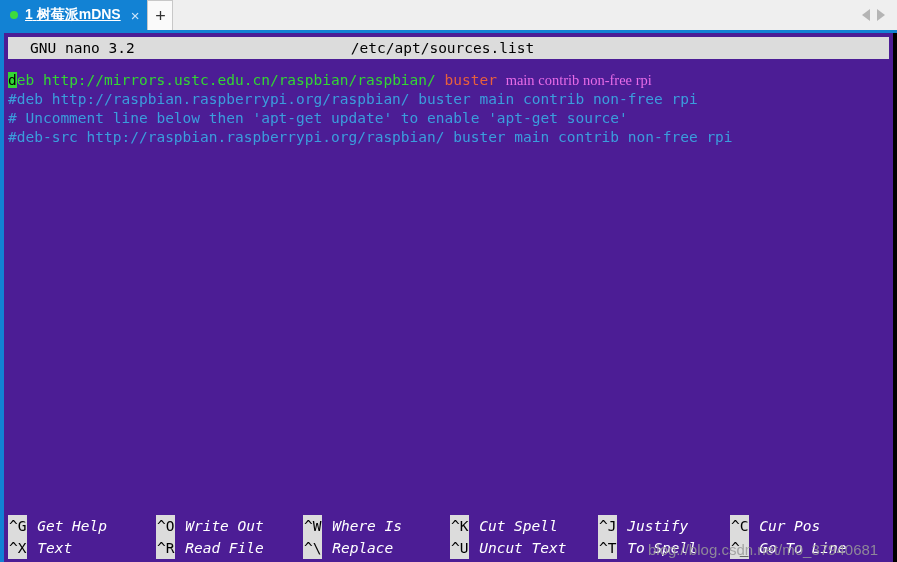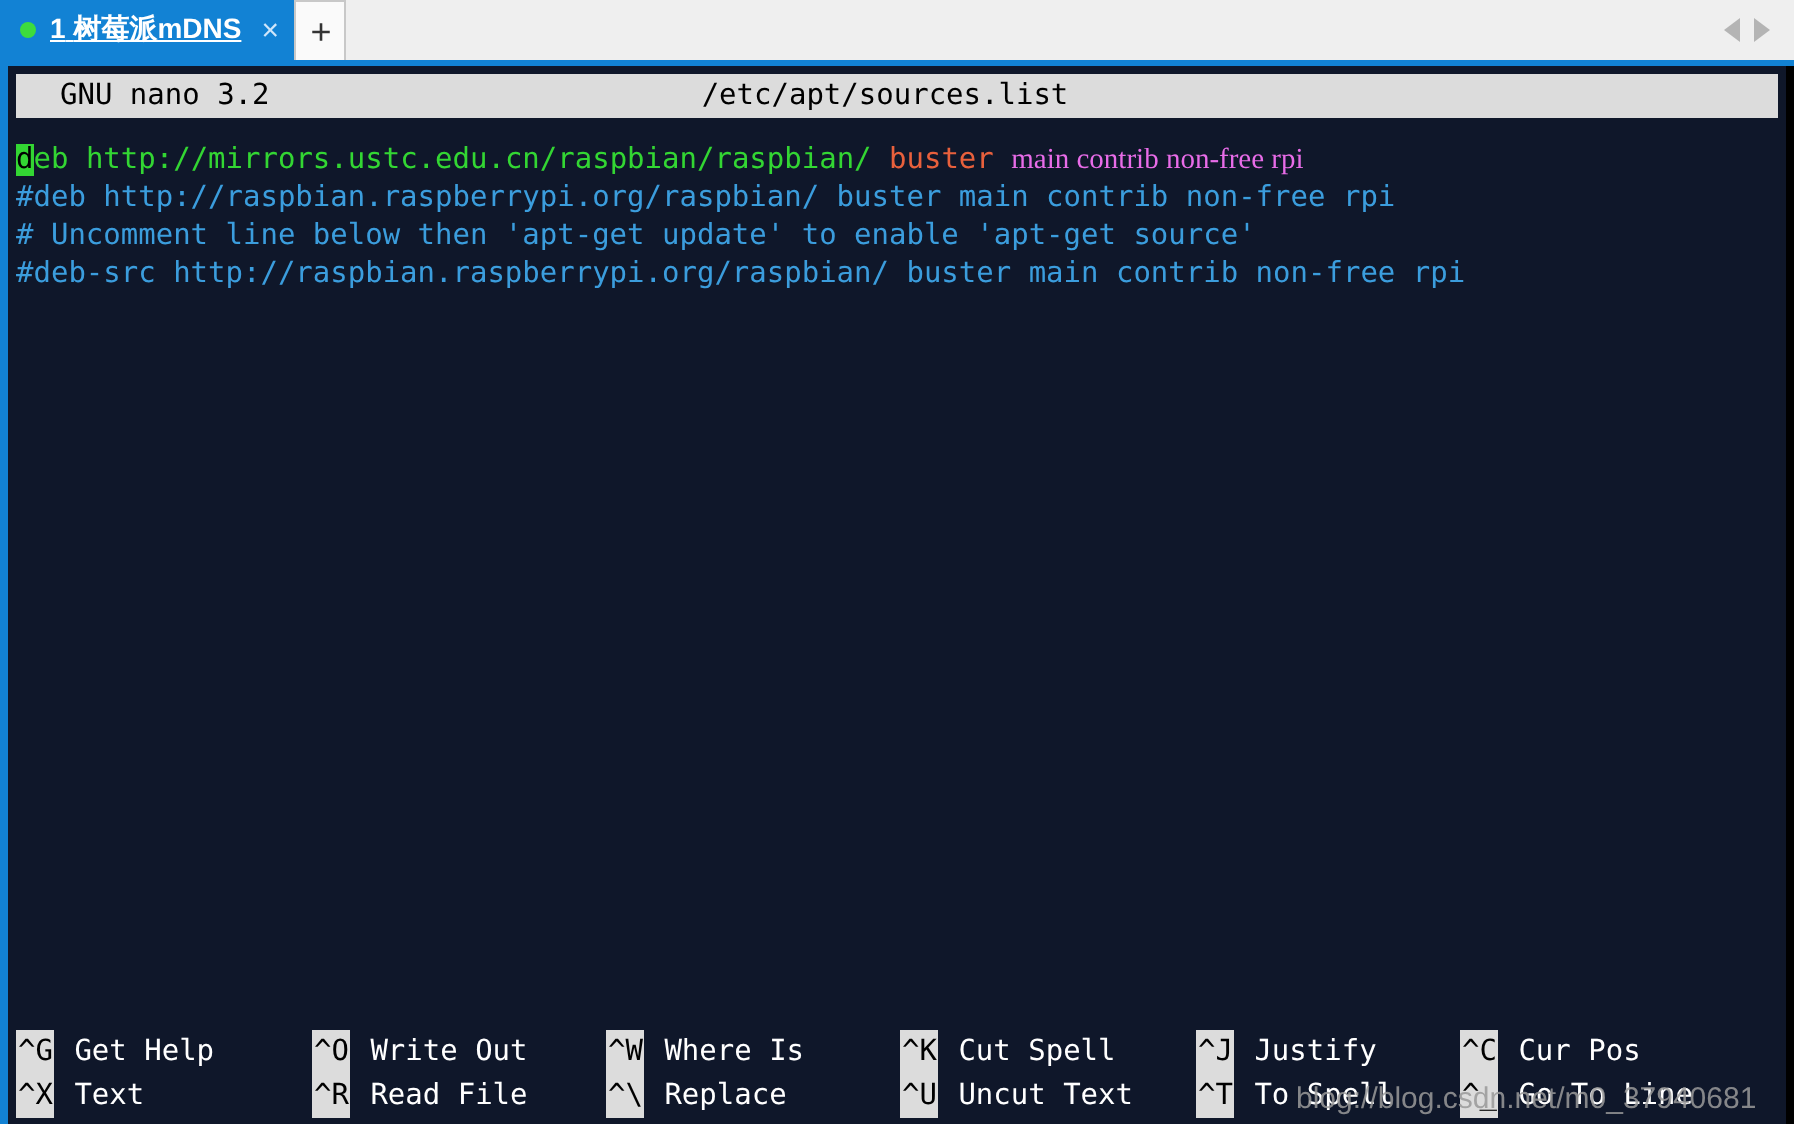--- a/index.html
+++ b/index.html
@@ -62,21 +62,21 @@
   }
   .blueline {
     position: absolute; left: 0; top: 30px; width: 897px; height: 3px;
     background: #1282d4;
   }
 
   
   .terminal {
     position: absolute; left: 0; top: 33px;
     width: 897px; height: 529px;
-    background: #0f172a;
+    background: #4c1d95;
     border-left: 4px solid #1282d4;
     border-right: 4px solid #000000;
     overflow: hidden;
   }
   .nano-header {
     margin: 4px 4px 0 4px;
     height: 22px;
     background: #dcdcdc; color: #000000;
     font-size: 14.5px; line-height: 22px;
     display: flex; align-items: center;
@@ -108,21 +108,21 @@
   }
   .sc-row { display: flex; }
   .sc-cell {
     display: flex; align-items: center;
     white-space: pre;
   }
   .sc-key {
     background: #dcdcdc; color: #000000;
     padding: 0 1px;
   }
-  .sc-label { color: #ffffff; padding-left: 1px; }
+  .sc-label { color: #ffffff; padding-left: 1px; font-style: italic; }
 
   .watermark {
     position: absolute; left: 644px; bottom: 4px;
     font-family: "Liberation Sans", sans-serif;
     font-size: 15px;
     color: #9a9a9a;
     opacity: 0.85;
     white-space: nowrap;
     pointer-events: none;
   }

